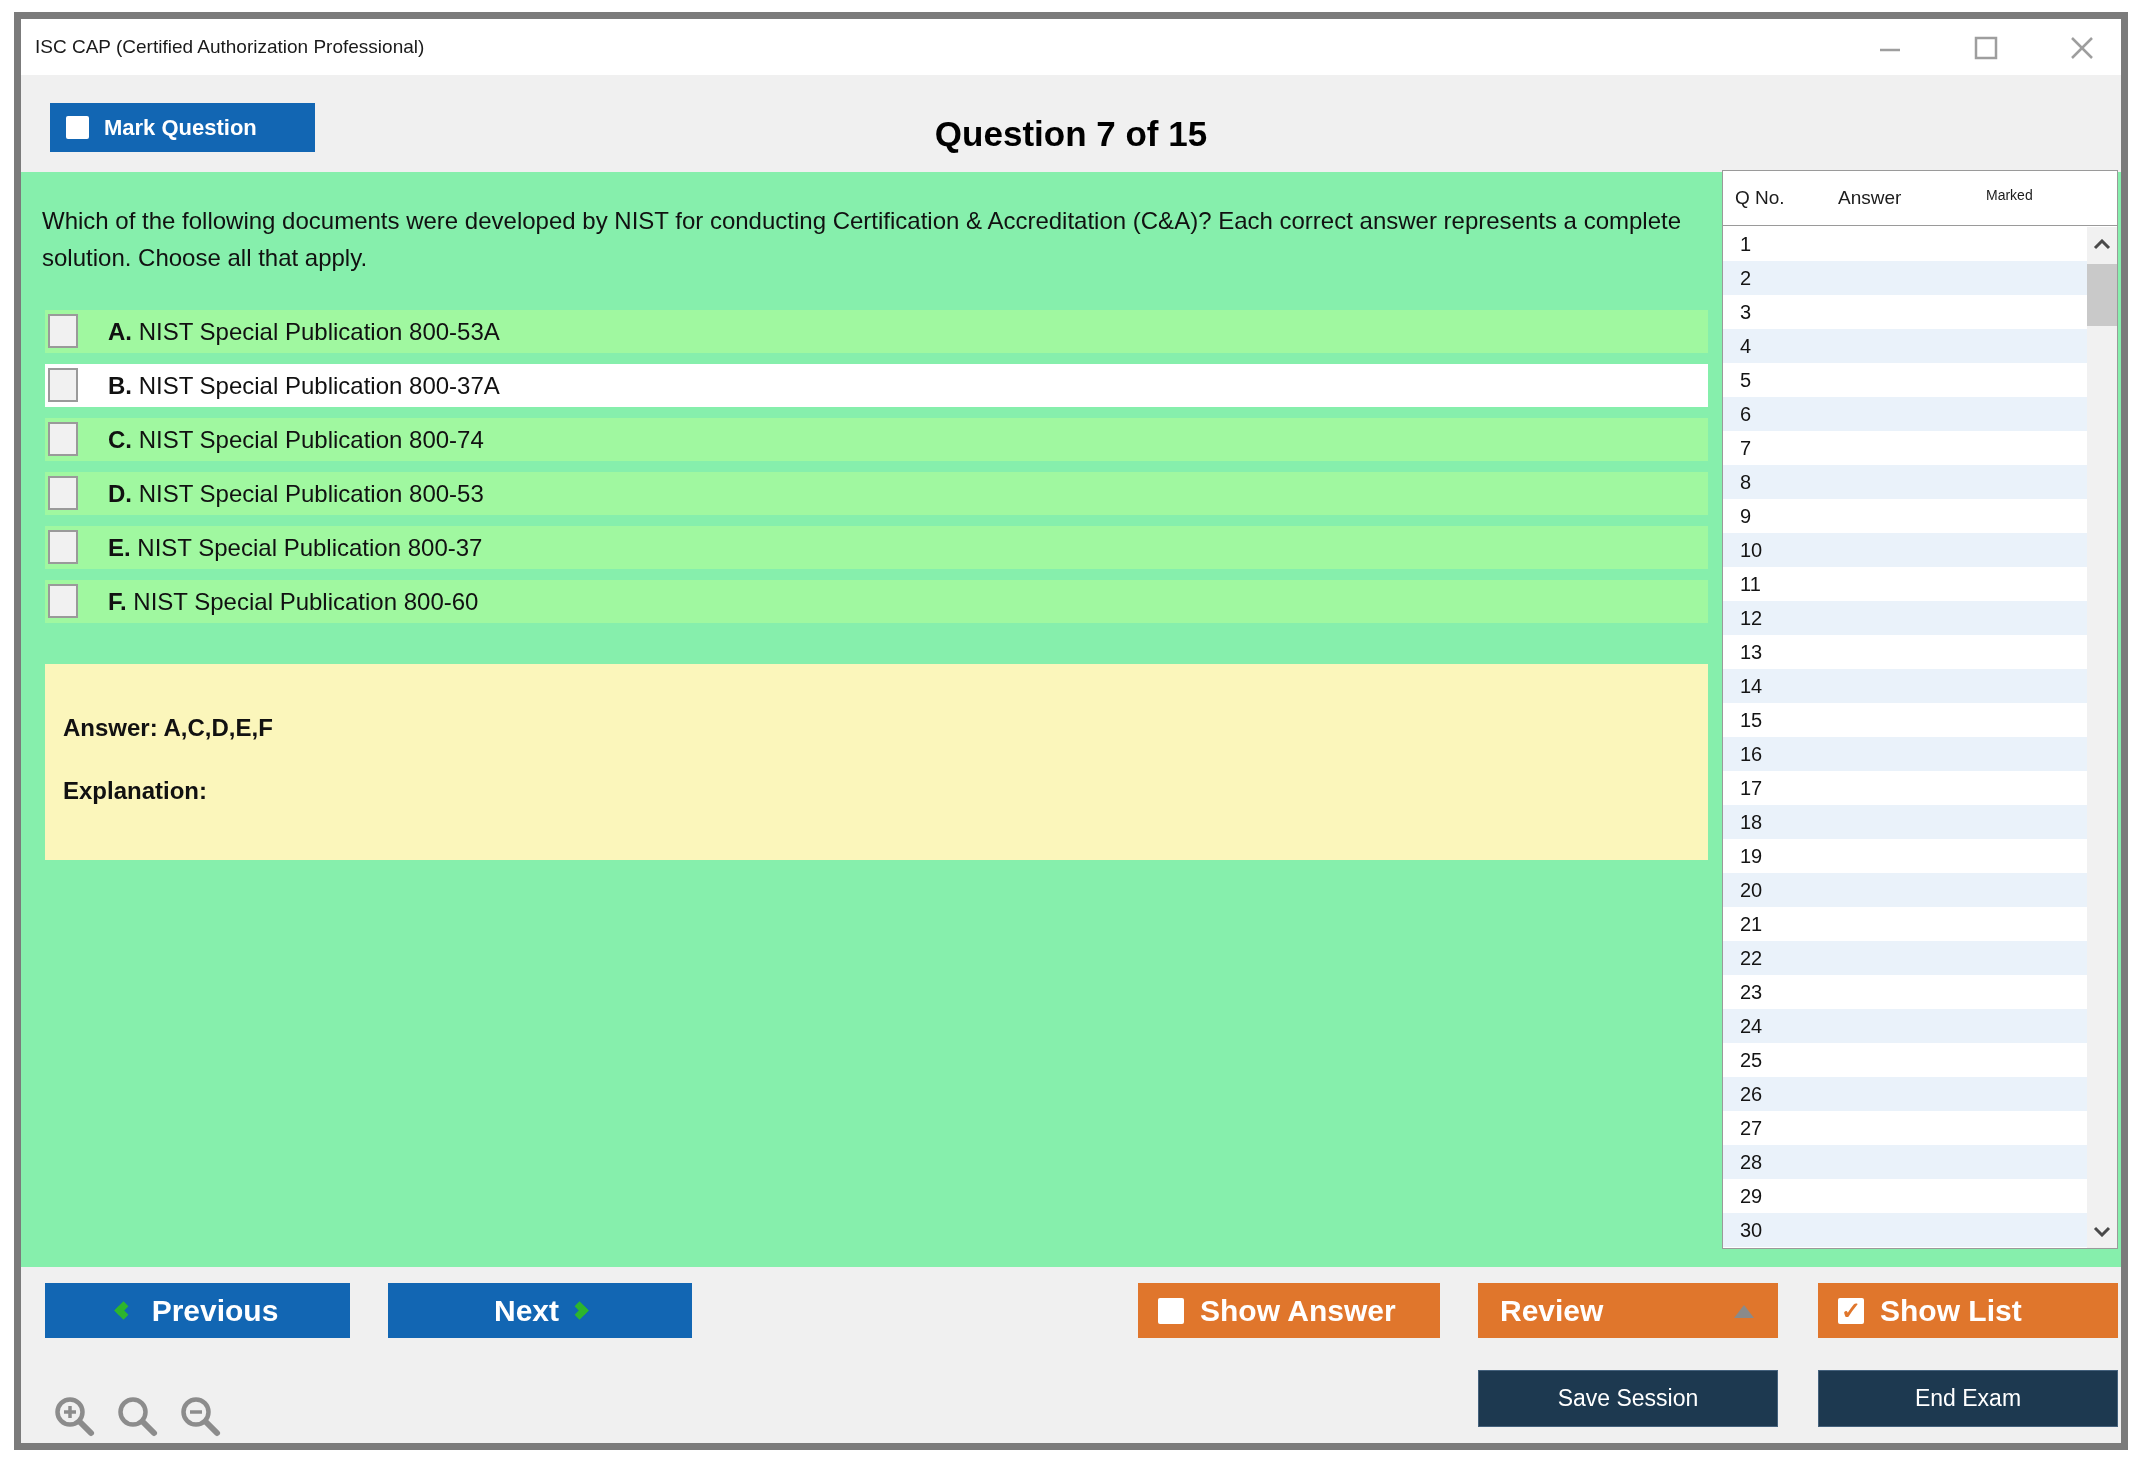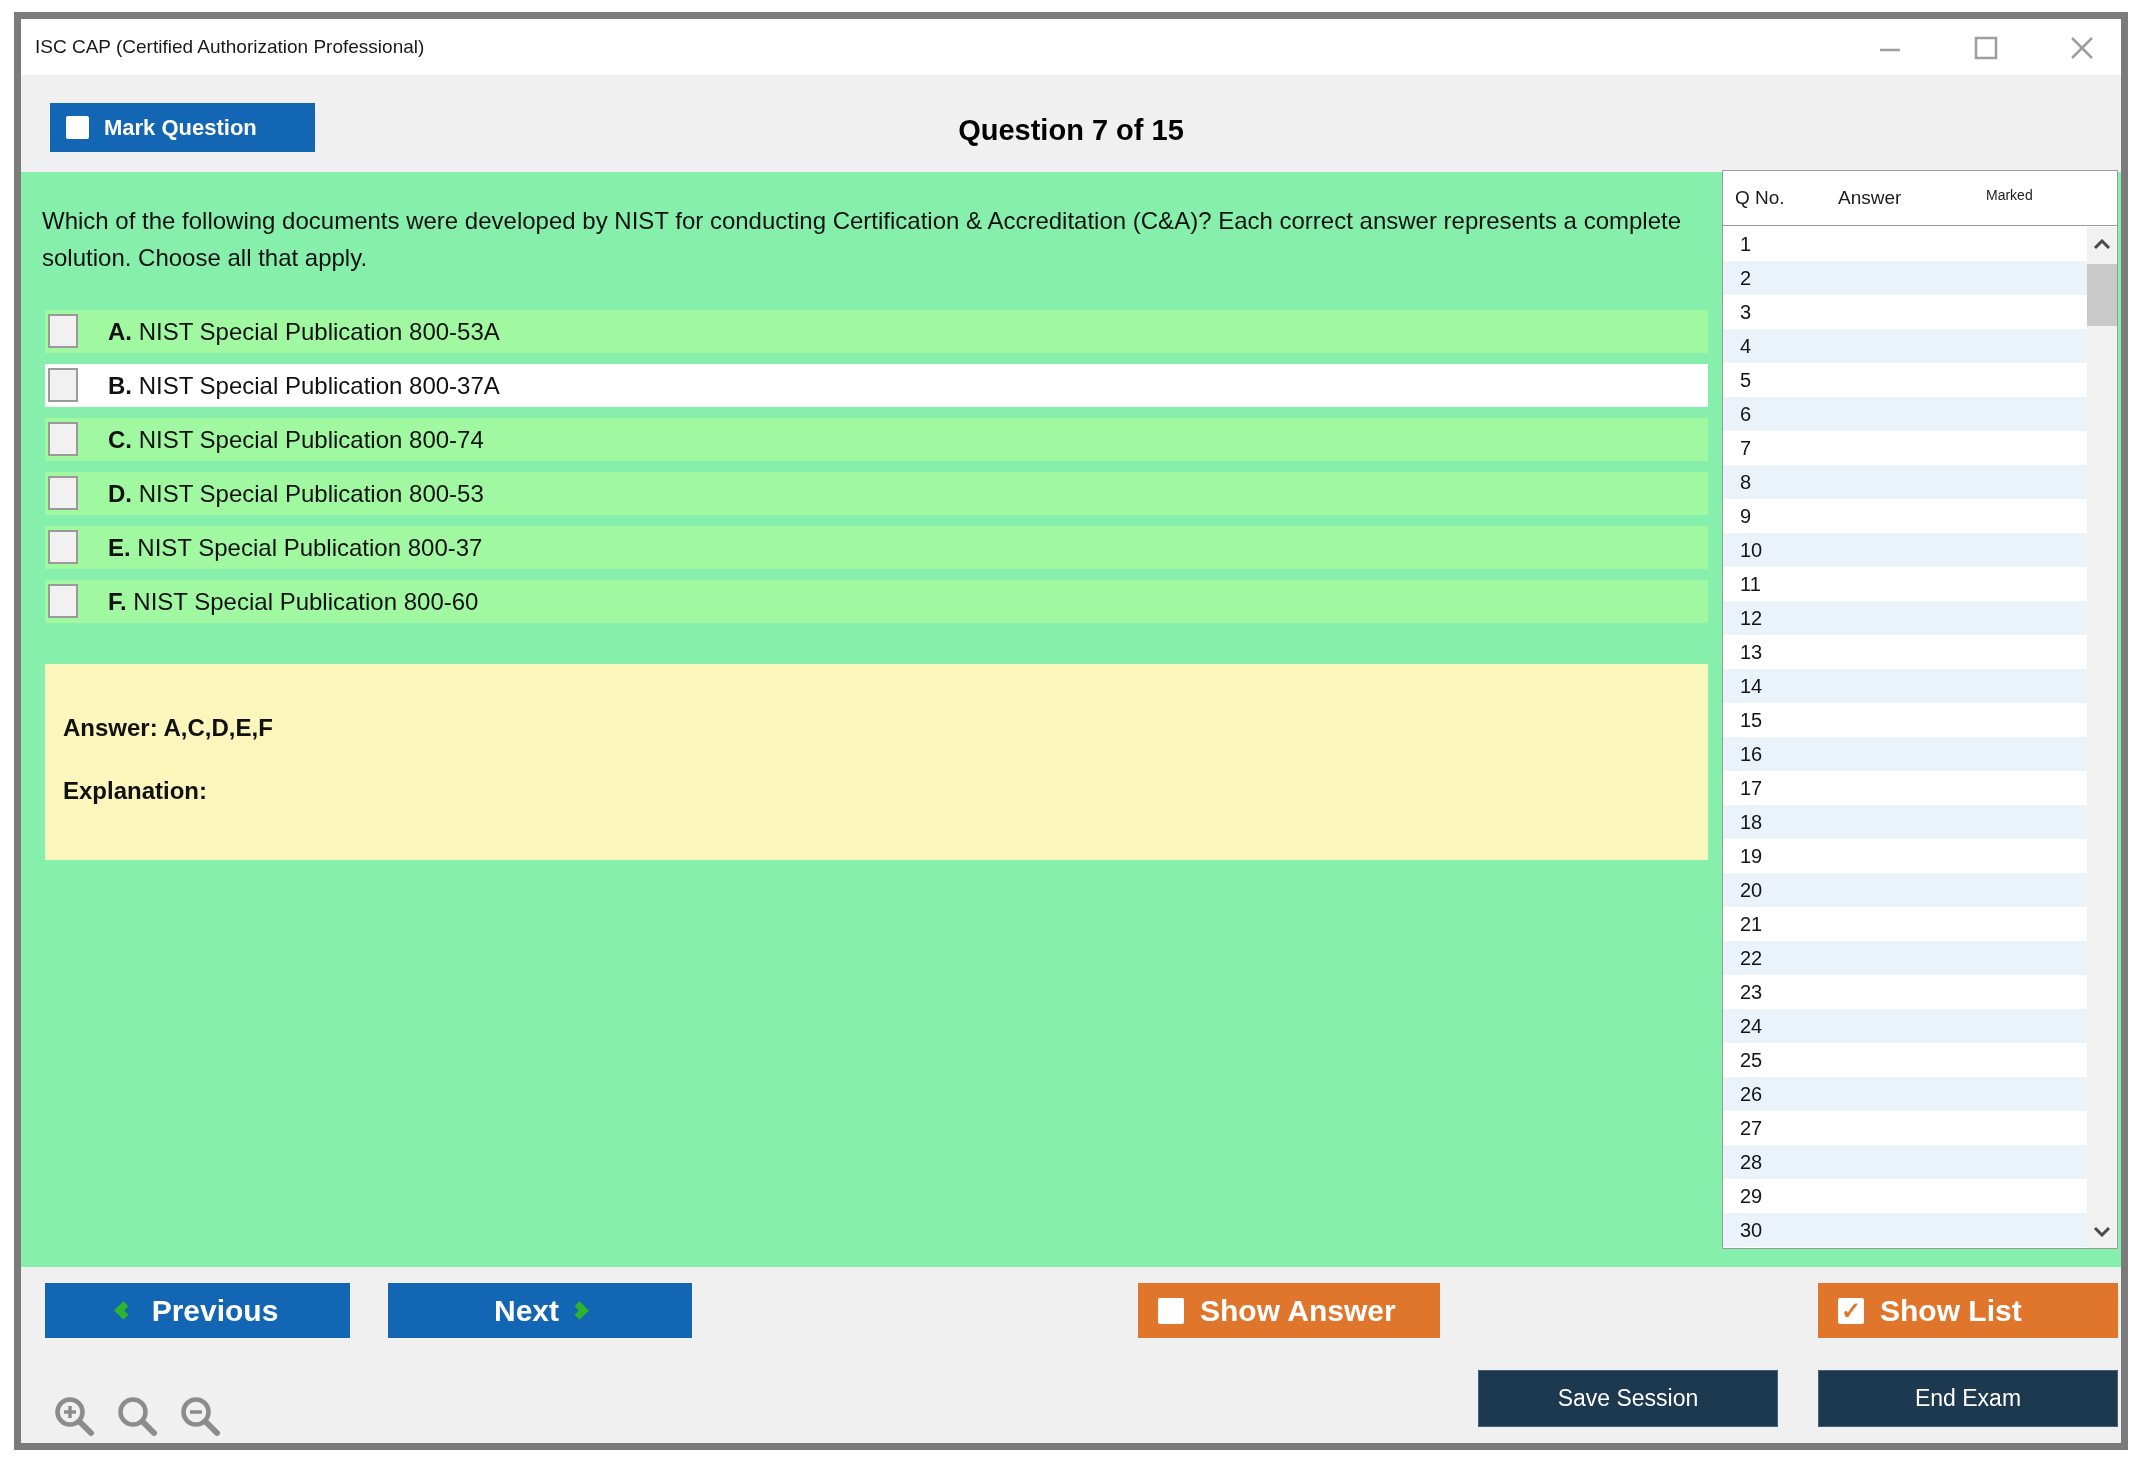--- a/index.html
+++ b/index.html
@@ -13,21 +13,21 @@
   .title-text { position:absolute; left:14px; top:17px; font-size:19px; color:#1a1a1a; white-space:nowrap; }
   .win-controls { position:absolute; right:24px; top:14px; display:flex; gap:66px; }
   .win-btn { width:30px; height:30px; display:flex; align-items:center; justify-content:center; }
 
   
   .btn-mark { position:absolute; left:29px; top:84px; width:265px; height:49px; background:var(--accent-blue);
               display:flex; align-items:center; padding-left:16px; gap:15px; cursor:default; }
   .mark-box { width:23px; height:23px; background:#ffffff; border-radius:2px; flex:0 0 auto; }
   .btn-mark .lbl { color:#ffffff; font-weight:bold; font-size:22px; }
   .q-counter { position:absolute; left:0; top:95px; width:100%; text-align:center;
-               font-size:29px; font-weight:bold; color:#000000; }
+               font-size:35px; font-weight:bold; color:#000000; }
 
   
   .main { position:absolute; left:0; top:153px; width:2100px; height:1095px; background:#86efac; }
   .question-text { position:absolute; left:21px; top:30px; width:1660px; font-size:24px; line-height:37px; color:#111111; }
 
   .option { position:absolute; left:24px; width:1663px; height:43px; display:flex; align-items:center; background:#ffffff; }
   .option.hl { background:var(--option-green); }
   .opt-checkbox { position:absolute; left:3px; top:4px; width:30px; height:34px; background:#f1f1f1; border:2px solid #9a9a9a; }
   .opt-letter { margin-left:63px; font-size:24px; font-weight:bold; color:#111111; }
   .opt-text { font-size:24px; color:#111111; white-space:pre; }
@@ -307,20 +307,24 @@
     <span class="lbl">Previous</span>
   </div>
   <div class="btn btn-blue btn-next">
     <span class="lbl">Next</span>
     <span class="chev right"></span>
   </div>
 
   <div class="btn btn-orange btn-show-answer">
     <span class="small-box"></span>
     <span class="lbl">Show Answer</span>
+  </div>
+  <div class="btn btn-orange btn-review">
+    <span class="lbl">Review</span>
+    <span class="tri-up"></span>
   </div>
   <div class="btn btn-orange btn-show-list">
     <span class="small-box">
       <span class="tick">✓</span>
     </span>
     <span class="lbl">Show List</span>
   </div>
 
   <div class="btn btn-navy btn-save">
     <span class="lbl">Save Session</span>

